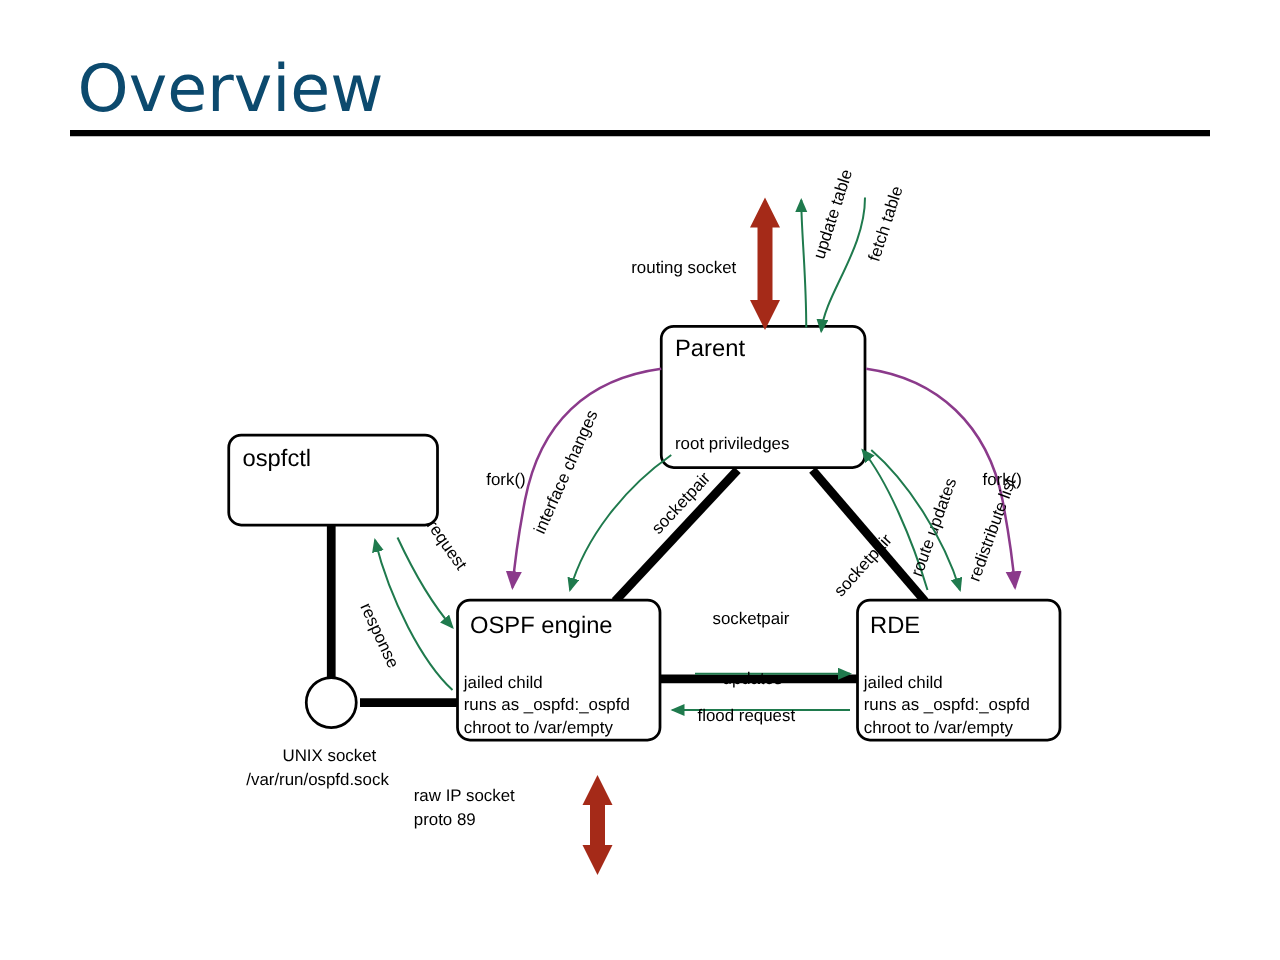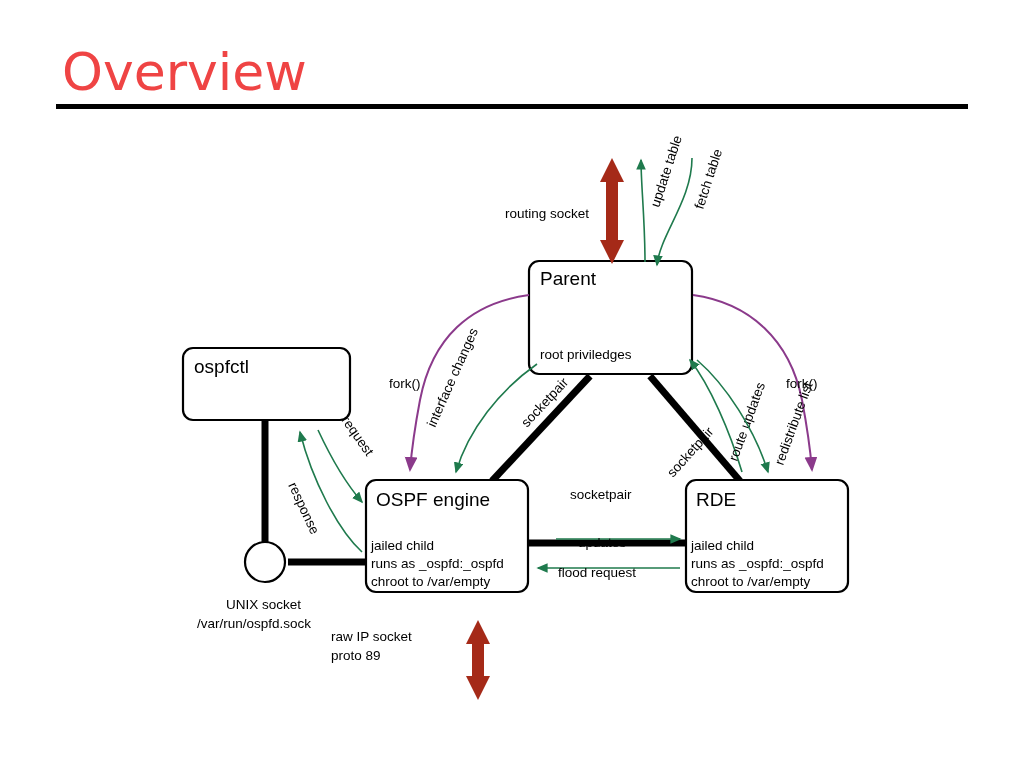--- a/index.html
+++ b/index.html
@@ -19,21 +19,21 @@
     left: 0; top: 0;
     width: 1024px;
     height: 768px;
   }
   #title {
     position: absolute;
     left: 62px;
     top: 42px;
     font-size: 52px;
     font-weight: normal;
-    color: #ef4444;
+    color: #0c4a6e;
     letter-spacing: 0px;
     font-family: "DejaVu Sans", sans-serif;
   }
   #title-rule {
     position: absolute;
     left: 56px;
     top: 104px;
     width: 912px;
     height: 5px;
     background: #000000;

